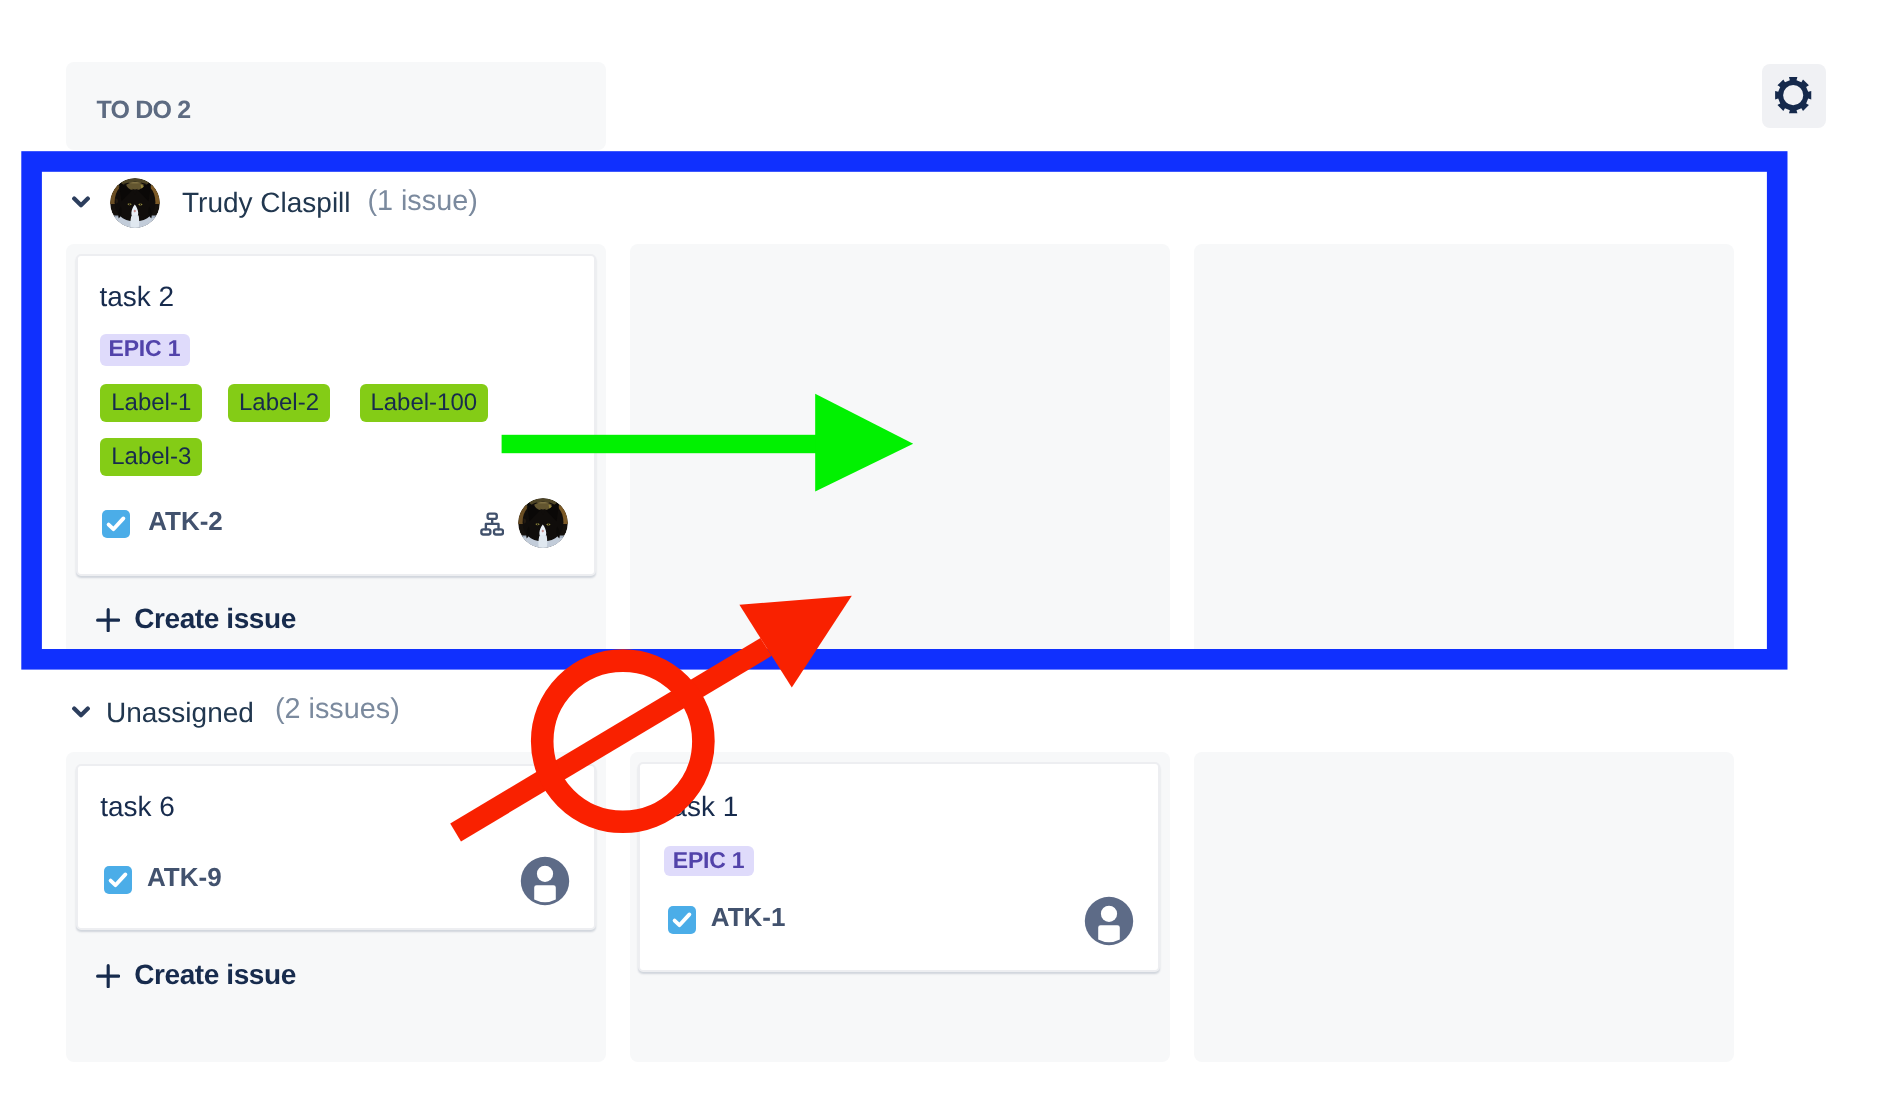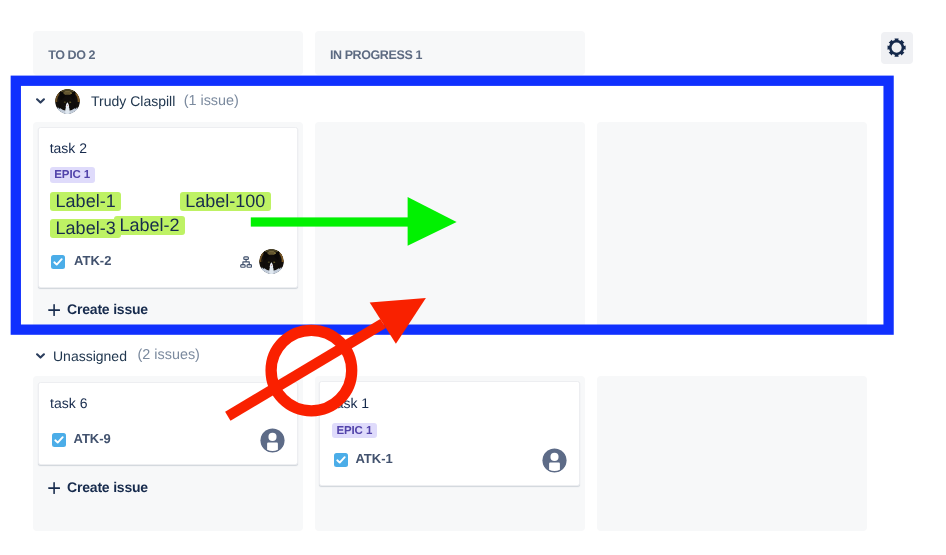--- a/index.html
+++ b/index.html
@@ -25,22 +25,22 @@
   
   .lane-col{position:absolute;background:#f7f8f9;border-radius:4px;}
 
   
   .card{position:absolute;background:#ffffff;border:1px solid #edeef1;border-radius:2.5px;
         box-shadow:0 1px 1px rgba(9,30,66,.16);box-sizing:border-box;}
   .card-title{position:absolute;left:11.1px;font-size:14px;color:#172b4d;white-space:nowrap;line-height:18px;}
   .epic{position:absolute;height:15.3px;background:#dfdbfb;border-radius:3px;
         font-size:11.5px;font-weight:700;color:#5243aa;letter-spacing:-0.1px;
         padding:0 4.6px;line-height:17.3px;white-space:nowrap;box-sizing:border-box;}
-  .lbl{position:absolute;height:19.3px;background:#bef264;border-radius:3px;
-       font-size:18px;color:#172b4d;padding:0 5.5px;line-height:19.5px;
+  .lbl{position:absolute;height:19.3px;background:#84cc16;border-radius:3px;
+       font-size:12px;color:#172b4d;padding:0 5.5px;line-height:19.5px;
        white-space:nowrap;box-sizing:border-box;}
   .ckbox{position:absolute;width:14px;height:14px;border-radius:2.5px;background:#4bade8;line-height:0;font-size:0;}
   .ckbox svg{display:block;}
   .issue-key{position:absolute;font-size:13px;font-weight:700;color:#42526e;white-space:nowrap;line-height:16px;}
   .hier-icon{position:absolute;width:16px;height:16px;line-height:0;font-size:0;}
   .card-avatar{position:absolute;width:25px;height:25px;border-radius:50%;overflow:hidden;line-height:0;font-size:0;}
 
   
   .create{position:absolute;height:20px;}
   .create-plus{position:absolute;left:0;top:5.2px;width:12.2px;height:12.2px;line-height:0;font-size:0;}
@@ -55,23 +55,20 @@
   
   .anno{position:absolute;left:0;top:0;width:946px;height:555px;}
 </style>
 </head>
 <body>
 
 <div id="root">
 
   <div class="col-head" style="left:33.4px">
     <div class="col-head-label">TO DO 2</div>
-  </div>
-  <div class="col-head" style="left:315.1px">
-    <div class="col-head-label">IN PROGRESS 1</div>
   </div>
 
   <div class="gear-btn">
     <span>
       <svg width="19.2" height="19.2" viewBox="0 0 24 24">
           <path fill="#15294b" fill-rule="evenodd" d="M9.38 0.70 L14.62 0.70 L14.09 2.63 L17.14 3.89 L18.14 2.16 L21.84 5.86 L20.11 6.86 L21.37 9.91 L23.30 9.38 L23.30 14.62 L21.37 14.09 L20.11 17.14 L21.84 18.14 L18.14 21.84 L17.14 20.11 L14.09 21.37 L14.62 23.30 L9.38 23.30 L9.91 21.37 L6.86 20.11 L5.86 21.84 L2.16 18.14 L3.89 17.14 L2.63 14.09 L0.70 14.62 L0.70 9.38 L2.63 9.91 L3.89 6.86 L2.16 5.86 L5.86 2.16 L6.86 3.89 L9.91 2.63 Z M18.30 12.00 A6.30 6.30 0 1 1 5.70 12.00 A6.30 6.30 0 1 1 18.30 12.00Z"></path>
         </svg>
     </span>
   </div>
 
@@ -118,21 +115,21 @@
   </div>
 
   <div class="lane-col" style="left:33.4px;top:121.9px;width:270px;height:212.5px;"></div>
   <div class="lane-col" style="left:315.1px;top:121.9px;width:269.8px;height:212.5px;"></div>
   <div class="lane-col" style="left:597px;top:121.9px;width:269.9px;height:212.5px;"></div>
 
   <div class="card" style="left:37.6px;top:127.0px;width:260.8px;height:161.4px;">
     <div class="card-title" style="top:11.3px;">task 2</div>
     <div class="epic" style="left:11.1px;top:39.3px;">EPIC 1</div>
     <div class="lbl" style="left:11.5px;top:63.5px;">Label-1</div>
-    <div class="lbl" style="left:75.4px;top:63.5px;margin-top:24px;">Label-2</div>
+    <div class="lbl" style="left:75.4px;top:63.5px;">Label-2</div>
     <div class="lbl" style="left:141.1px;top:63.5px;">Label-100</div>
     <div class="lbl" style="left:11.5px;top:91px;">Label-3</div>
 
     <span class="ckbox" style="left:12.6px;top:126.7px;">
       <svg width="14" height="14" viewBox="0 0 14 14">
           <path d="M3.3 7.3 L5.7 9.6 L10.7 4.2" fill="none" stroke="#fff" stroke-width="1.9" stroke-linecap="round" stroke-linejoin="round"></path>
         </svg>
     </span>
     <span class="issue-key" style="left:35.5px;top:125.2px;">ATK-2</span>
     <span class="hier-icon" style="left:201.4px;top:128.2px;width:12.2px;height:12.2px;">

